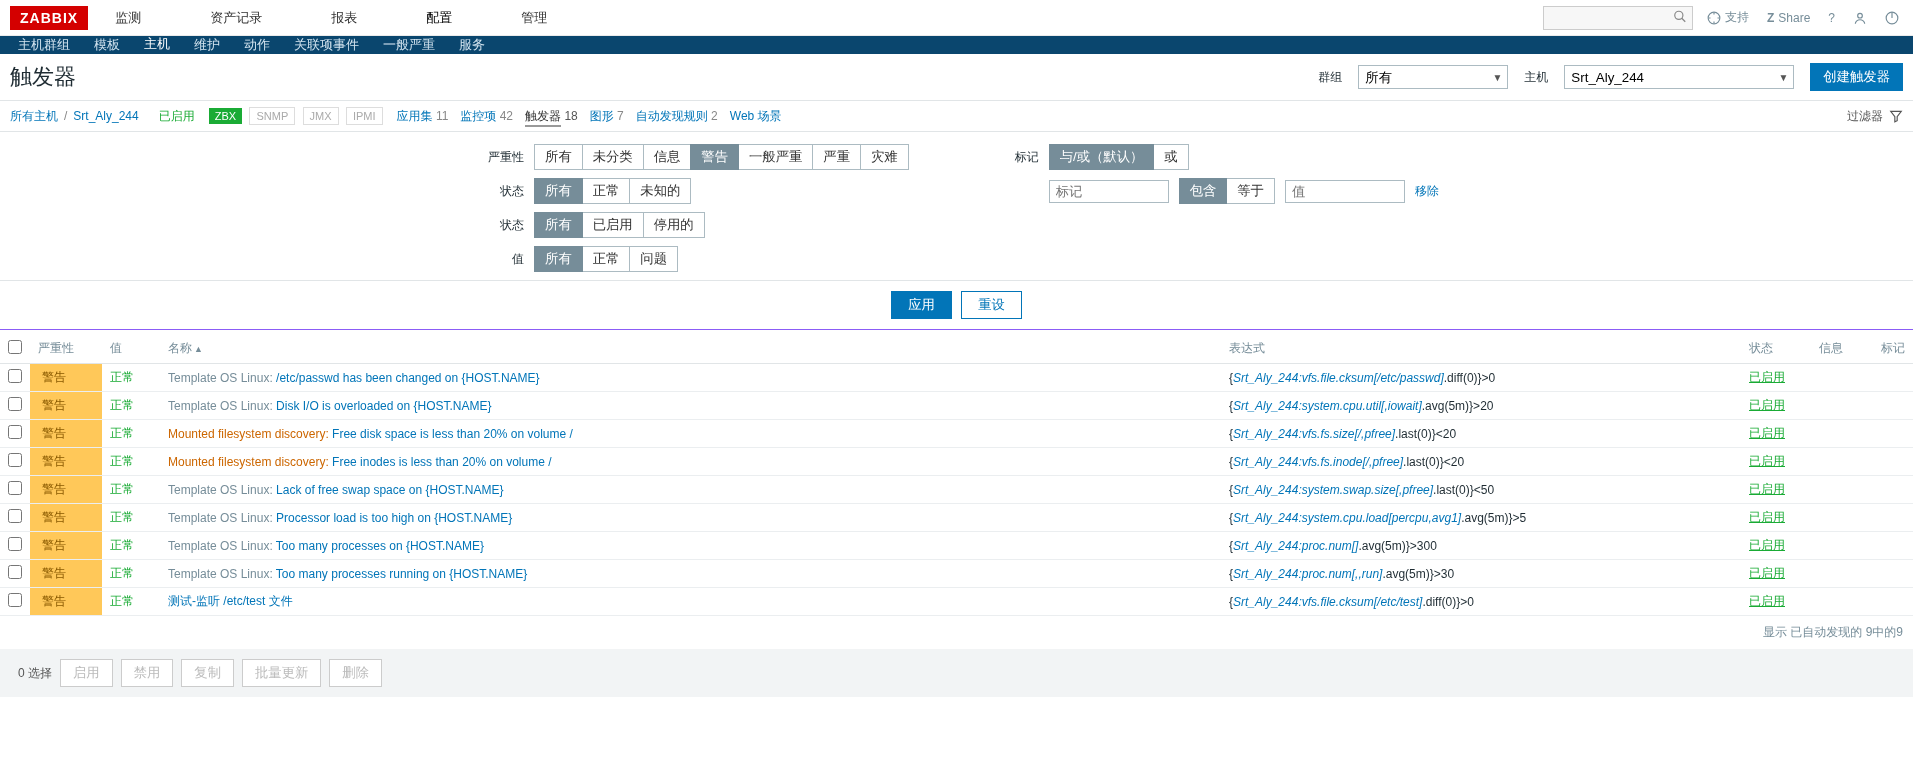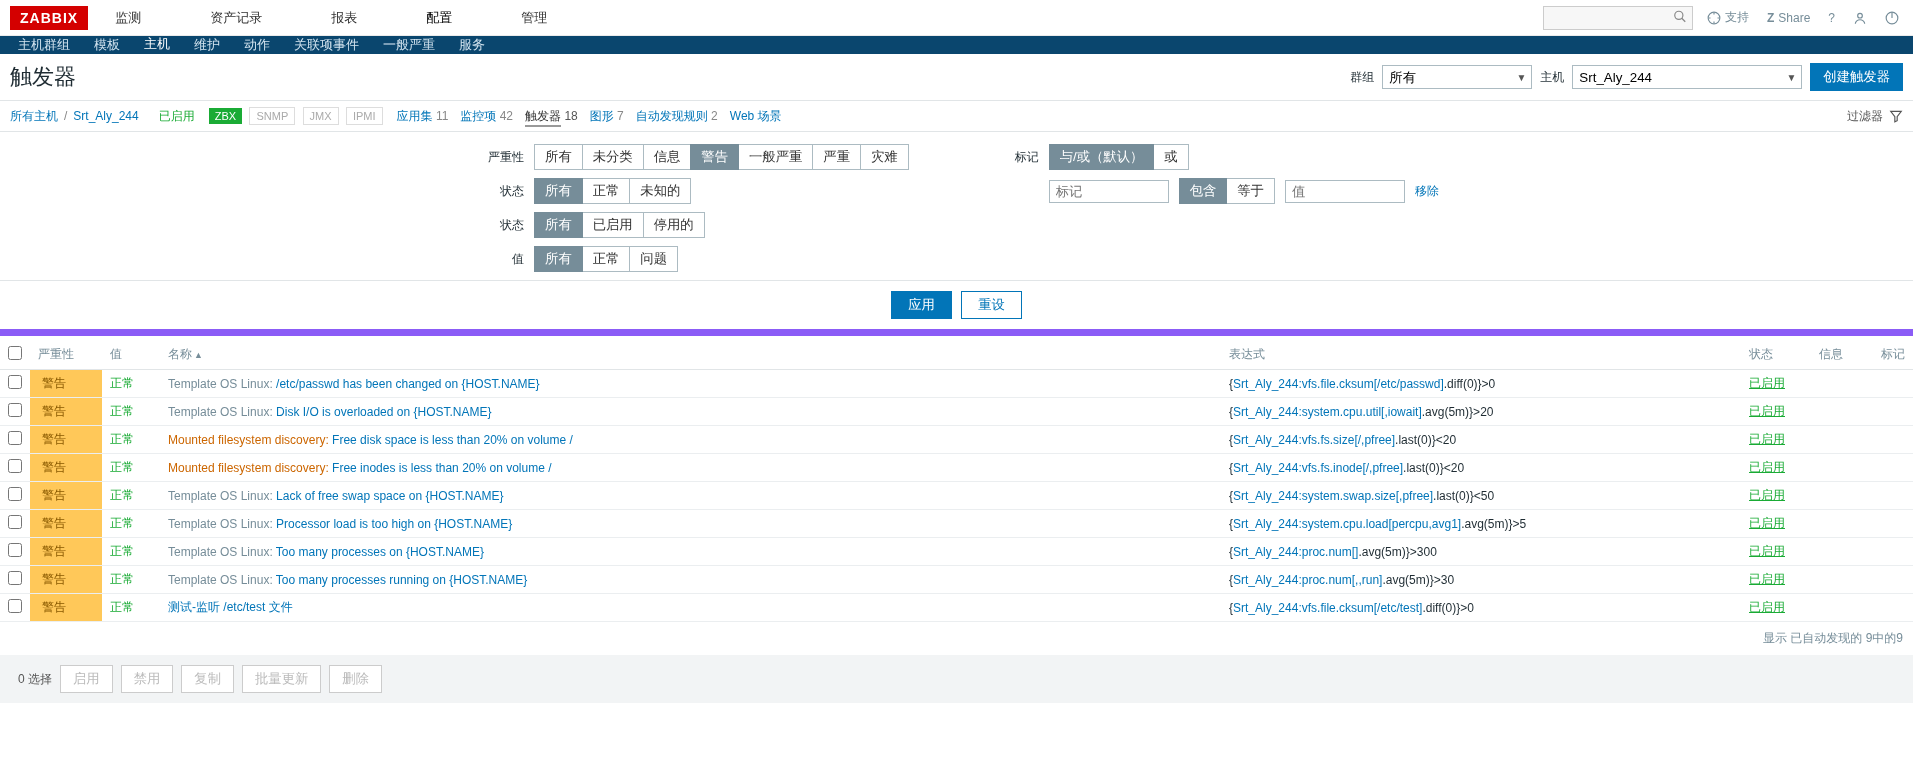--- a/index.html
+++ b/index.html
@@ -19,21 +19,21 @@
 .icon-btn { color: #768d99; cursor: pointer; padding: 0 4px; display: inline-flex; align-items: center; gap: 4px; }
 
 
 .sub-nav { background: #0a466e; height: 18px; display: flex; align-items: center; padding: 0 6px; }
 .sub-nav-item { color: #d4e5f0; padding: 0 12px; height: 32px; display: flex; align-items: center; cursor: pointer; font-size: 13px; }
 .sub-nav-item.active { border-bottom: 3px solid #fff; color: #fff; }
 
 
 .title-bar { display: flex; align-items: center; padding: 8px 10px 8px 10px; }
 .page-title { font-size: 22px; color: #1f2c33; }
-.title-right { margin-left: auto; display: flex; align-items: center; gap: 8px; justify-content: center; }
+.title-right { margin-left: auto; display: flex; align-items: center; gap: 16px; justify-content: center; }
 .select-ctl { height: 24px; border: 1px solid #acbbc2; padding: 0 24px 0 6px; min-width: 150px; appearance: none; background: #fff; }
 .select-wrap { position: relative; display: inline-block; }
 .select-caret { position: absolute; right: 6px; top: 50%; transform: translateY(-50%); pointer-events: none; font-size: 10px; color: #555; }
 .btn-primary { background: #0275b8; color: #fff; border: 1px solid #0275b8; padding: 4px 12px; cursor: pointer; }
 
 
 .crumb-row { display: flex; align-items: center; padding: 6px 10px; border-top: 1px solid #e1e5e7; border-bottom: 1px solid #e1e5e7; }
 .crumb-row .sep { margin: 0 6px; color: #888; }
 .badge-enabled { color: #1aab35; }
 .badge-tag { display: inline-block; padding: 2px 6px; margin: 0 2px; font-size: 11px; }
@@ -50,33 +50,33 @@
 .filter-col { display: flex; flex-direction: column; gap: 8px; }
 .filter-row { display: flex; align-items: center; gap: 10px; }
 .filter-label { width: 50px; text-align: right; color: #1f2c33; }
 .btn-group { display: flex; }
 .btn-group button { border: 1px solid #acbbc2; background: #fff; padding: 3px 10px; cursor: pointer; margin-left: -1px; color: #333; }
 .btn-group button:first-child { margin-left: 0; }
 .btn-group button.selected { background: #768d99; color: #fff; border-color: #768d99; z-index: 1; }
 .text-input { border: 1px solid #acbbc2; padding: 3px 6px; width: 120px; }
 .link-action { color: #0275b8; cursor: pointer; }
 
-.filter-actions { text-align: center; padding: 10px 0; border-bottom: 7px solid #8b5cf6; }
+.filter-actions { text-align: center; padding: 10px 0; border-bottom: 1px solid #8b5cf6; }
 .btn-apply { background: #0275b8; color: #fff; border: 1px solid #0275b8; padding: 4px 16px; cursor: pointer; }
 .btn-reset { background: #fff; color: #0275b8; border: 1px solid #0275b8; padding: 4px 16px; cursor: pointer; margin-left: 6px; }
 
 
 .tbl { width: 100%; border-collapse: collapse; margin-top: 4px; }
 .tbl th { text-align: left; padding: 6px 8px; color: #768d99; font-weight: normal; border-bottom: 1px solid #e1e5e7; }
 .tbl td { padding: 5px 8px; border-bottom: 1px solid #ebeef0; vertical-align: middle; }
 .sev-cell { background: #ffc859; color: #8a5a00; padding-left: 12px !important; }
 .val-ok { color: #1aab35; }
 .tmpl-prefix { color: #768d99; }
 .tmpl-prefix.discovery { color: #cc6600; }
-.expr-link { color: #0275b8; }
+.expr-link { color: #0275b8; font-style: italic; }
 .status-link { color: #1aab35; text-decoration: underline; cursor: pointer; }
 .sort-up { font-size: 9px; margin-left: 2px; }
 .chk { width: 14px; height: 14px; }
 .col-chk { width: 26px; }
 .col-sev { width: 72px; }
 .col-val { width: 58px; }
 .col-name { }
 .col-expr { width: 520px; }
 .col-status { width: 70px; }
 .col-info { width: 62px; }

